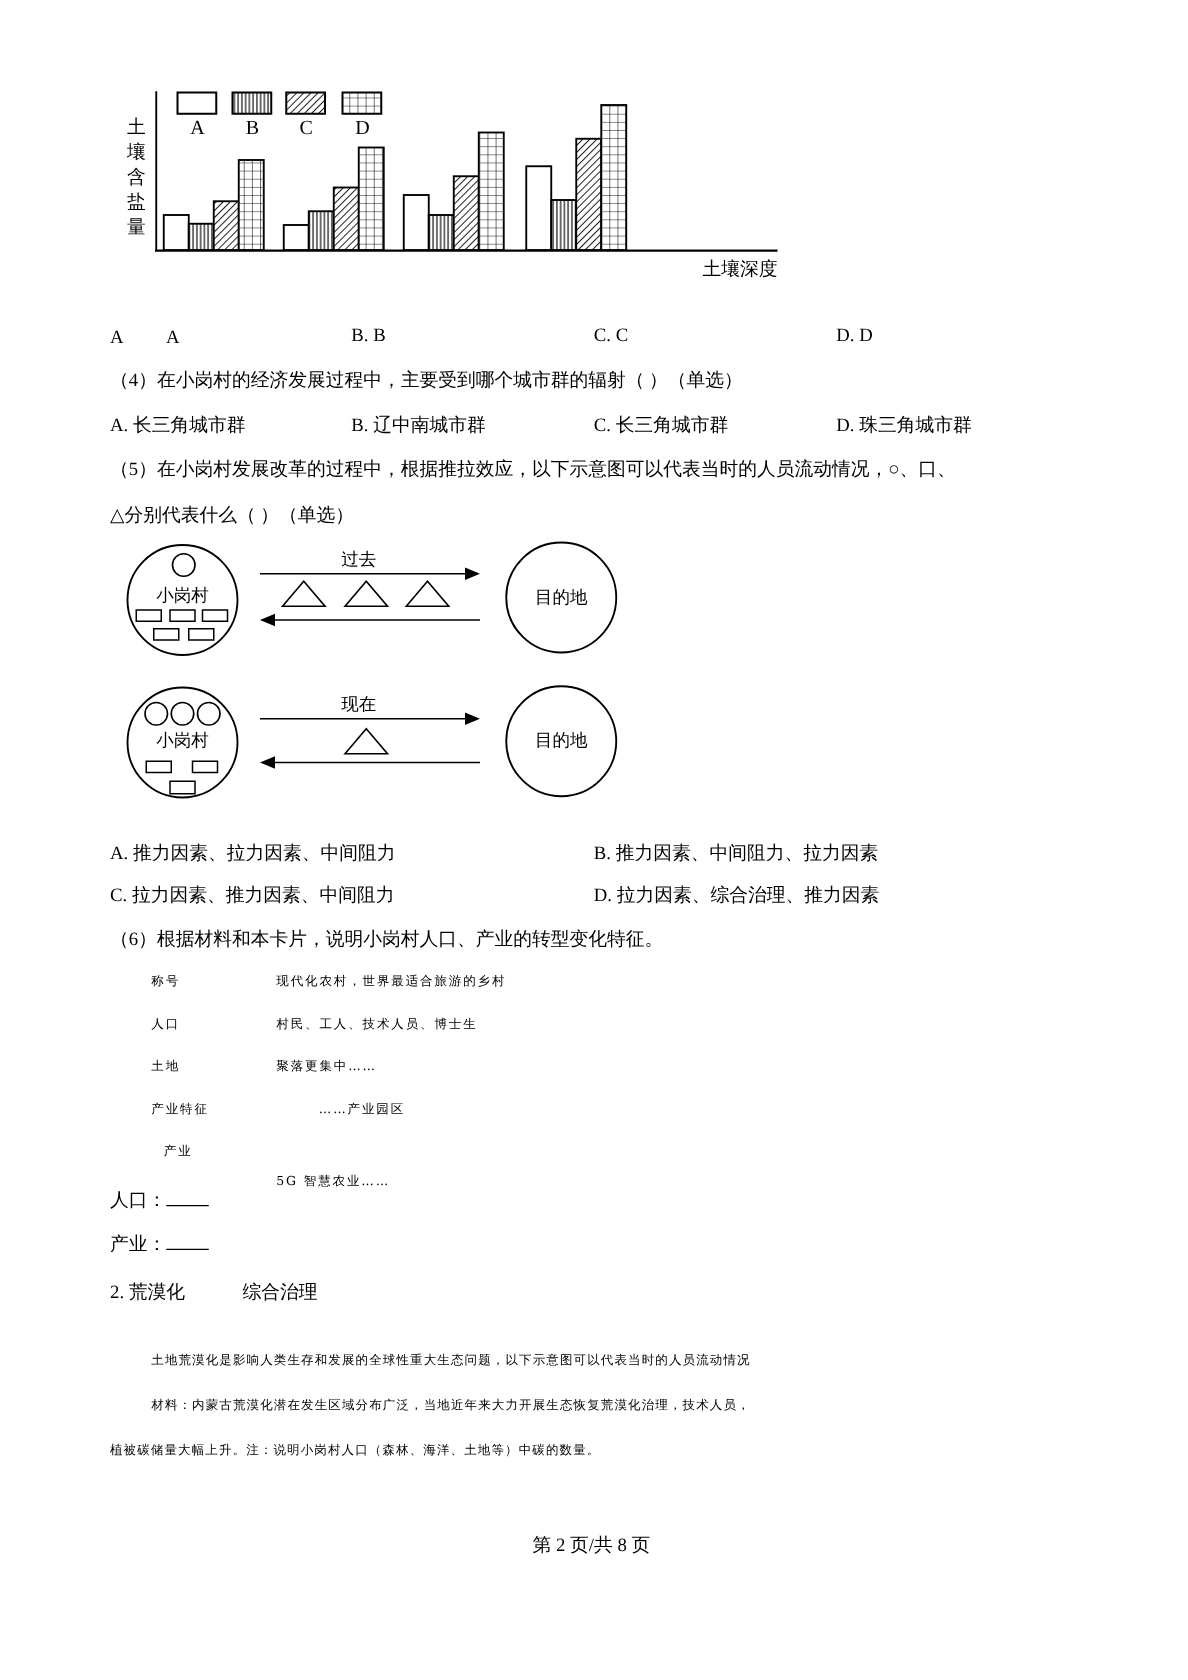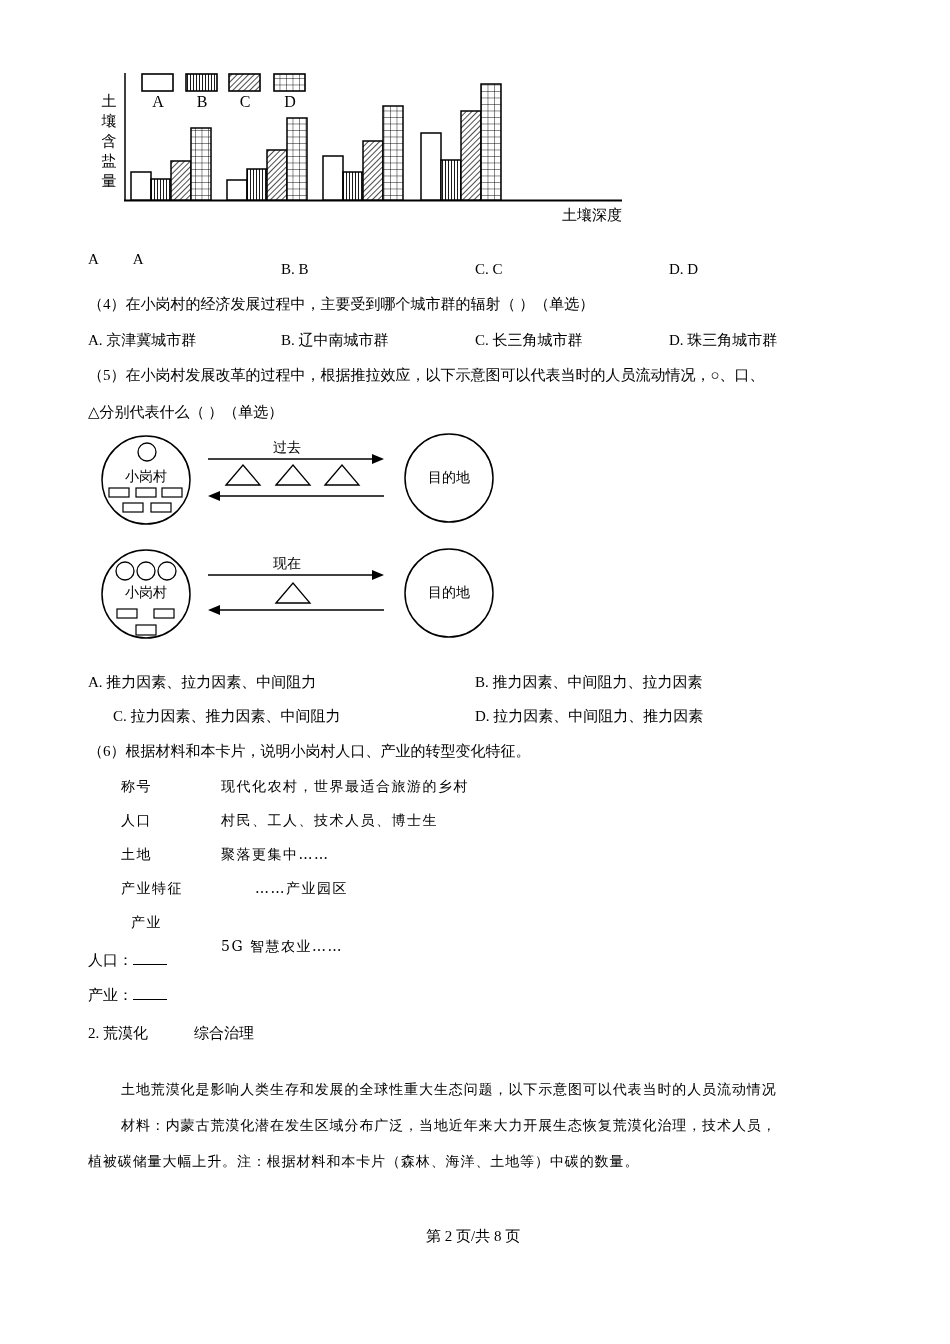--- a/index.html
+++ b/index.html
@@ -1,20 +1,20 @@
 <!DOCTYPE html>
 <html><head>
 <meta charset="utf-8">
 <style>
   html, body { margin: 0; padding: 0; background: #ffffff; }
   body { width: 950px; height: 1344px; position: relative; overflow: hidden;
          font-family: "Liberation Serif", "DejaVu Serif", serif; color: #000; font-size: 15px; }
   .abs { position: absolute; white-space: nowrap; }
   .sans { font-family: "Liberation Sans", "DejaVu Sans", sans-serif; }
-  .serif-k { font-family: "DejaVu Serif", "Liberation Serif", serif; font-size: 14px; letter-spacing: 1.5px; }
+  .serif-k { font-family: "DejaVu Serif", "Liberation Serif", serif; font-size: 10px; letter-spacing: 1.5px; }
   svg text { font-family: "Liberation Serif", "DejaVu Serif", serif; }
   .blank { display: inline-block; width: 34px; border-bottom: 1px solid #000; height: 12px; vertical-align: baseline; }
   .footer { font-family: "Liberation Serif", serif; font-size: 15px; }
 </style>
 </head>
 <body>
 
 <div class="abs" style="left:95px; top:65px; width:540px; height:165px;">
   <svg id="chart-svg" width="540" height="165" viewBox="95 65 540 165">
     <defs>
@@ -68,36 +68,36 @@
         <text x="109" y="126" text-anchor="middle" font-size="15">壤</text>
         <text x="109" y="146" text-anchor="middle" font-size="15">含</text>
         <text x="109" y="166" text-anchor="middle" font-size="15">盐</text>
         <text x="109" y="186" text-anchor="middle" font-size="15">量</text>
       </g>
     <text id="xlabel" x="622" y="220" text-anchor="end" font-size="15">土壤深度</text>
   </svg>
 </div>
 
 <div>
-  <span class="abs" style="left:88px; top:251px;">
+  <span class="abs" style="left:88px; top:262px;">
     <span>A</span><span style="display:inline-block;width:34px;"></span><span>A</span>
   </span>
   <span class="abs" style="left:281px; top:261px;">
     <span>B.</span> <span>B</span>
   </span>
   <span class="abs" style="left:475px; top:261px;">
     <span>C.</span> <span>C</span>
   </span>
   <span class="abs" style="left:669px; top:261px;">
     <span>D.</span> <span>D</span>
   </span>
 </div>
 
 <div class="abs" style="left:88px; top:295px;">（4）在小岗村的经济发展过程中，主要受到哪个城市群的辐射（      ）（单选）</div>
-<span class="abs" style="left:88px; top:331px;">A. 京津冀城市群</span>
+<span class="abs" style="left:88px; top:331px;">A. 长三角城市群</span>
 <span class="abs" style="left:281px; top:331px;">B. 辽中南城市群</span>
 <span class="abs" style="left:475px; top:331px;">C. 长三角城市群</span>
 <span class="abs" style="left:669px; top:331px;">D. 珠三角城市群</span>
 
 <div class="abs" style="left:88px; top:366px;">（5）在小岗村发展改革的过程中，根据推拉效应，以下示意图可以代表当时的人员流动情况，○、口、</div>
 <div class="abs" style="left:88px; top:403px;">△分别代表什么（   ）（单选）</div>
 
 <div class="abs" style="left:95px; top:432px; width:410px; height:215px;">
   <svg width="410" height="215" viewBox="95 432 410 215" class="sans">
 
@@ -138,22 +138,22 @@
       <line x1="214" y1="610" x2="384" y2="610" stroke="#000" stroke-width="1.3"></line>
       <polygon points="208,610 220,605 220,615" fill="#000"></polygon>
       <circle cx="449" cy="593" r="44" fill="#fff" stroke="#000" stroke-width="1.5"></circle>
       <text x="449" y="597" text-anchor="middle" font-size="14" style="font-family:'DejaVu Sans',sans-serif;">目的地</text>
     </g>
   </svg>
 </div>
 
 <span class="abs" style="left:88px; top:673px;">A. 推力因素、拉力因素、中间阻力</span>
 <span class="abs" style="left:475px; top:673px;">B. 推力因素、中间阻力、拉力因素</span>
-<span class="abs" style="left:88px; top:707px;margin-left:25px;">C. 拉力因素、推力因素、中间阻力</span>
-<span class="abs" style="left:475px; top:707px;">D. 拉力因素、中间阻力、推力因素</span>
+<span class="abs" style="left:88px; top:707px;">C. 拉力因素、推力因素、中间阻力</span>
+<span class="abs" style="left:475px; top:707px;">D. 拉力因素、综合治理、推力因素</span>
 
 <div class="abs" style="left:88px; top:742px;">（6）根据材料和本卡片，说明小岗村人口、产业的转型变化特征。</div>
 
 <div>
   <span class="abs serif-k" style="left:121px; top:778px;">称号</span>
   <span class="abs serif-k" style="left:221px; top:778px;">现代化农村，世界最适合旅游的乡村</span>
   <span class="abs serif-k" style="left:121px; top:812px;">人口</span>
   <span class="abs serif-k" style="left:221px; top:812px;">村民、工人、技术人员、博士生</span>
   <span class="abs serif-k" style="left:121px; top:846px;">土地</span>
   <span class="abs serif-k" style="left:221px; top:846px;">聚落更集中……</span>
@@ -169,15 +169,15 @@
 <div class="abs" style="left:88px; top:986px;">
   <span>产业：</span><span class="blank"></span>
 </div>
 
 <div class="abs" style="left:88px; top:1024px;">
   <span>2. 荒漠化</span><span style="display:inline-block;width:46px;"></span><span>综合治理</span>
 </div>
 
 <div class="abs serif-k" style="left:121px; top:1081px; letter-spacing:0.9px;">土地荒漠化是影响人类生存和发展的全球性重大生态问题，以下示意图可以代表当时的人员流动情况</div>
 <div class="abs serif-k" style="left:121px; top:1117px; letter-spacing:0.9px;">材料：内蒙古荒漠化潜在发生区域分布广泛，当地近年来大力开展生态恢复荒漠化治理，技术人员，</div>
-<div class="abs serif-k" style="left:88px; top:1153px; letter-spacing:0.9px;">植被碳储量大幅上升。注：根据材料和本卡片（森林、海洋、土地等）中碳的数量。</div>
+<div class="abs serif-k" style="left:88px; top:1153px; letter-spacing:0.9px;">植被碳储量大幅上升。注：说明小岗村人口（森林、海洋、土地等）中碳的数量。</div>
 
 <div class="abs footer" style="left:426px; top:1227px;">第 2 页/共 8 页</div>
 
 </body></html>

